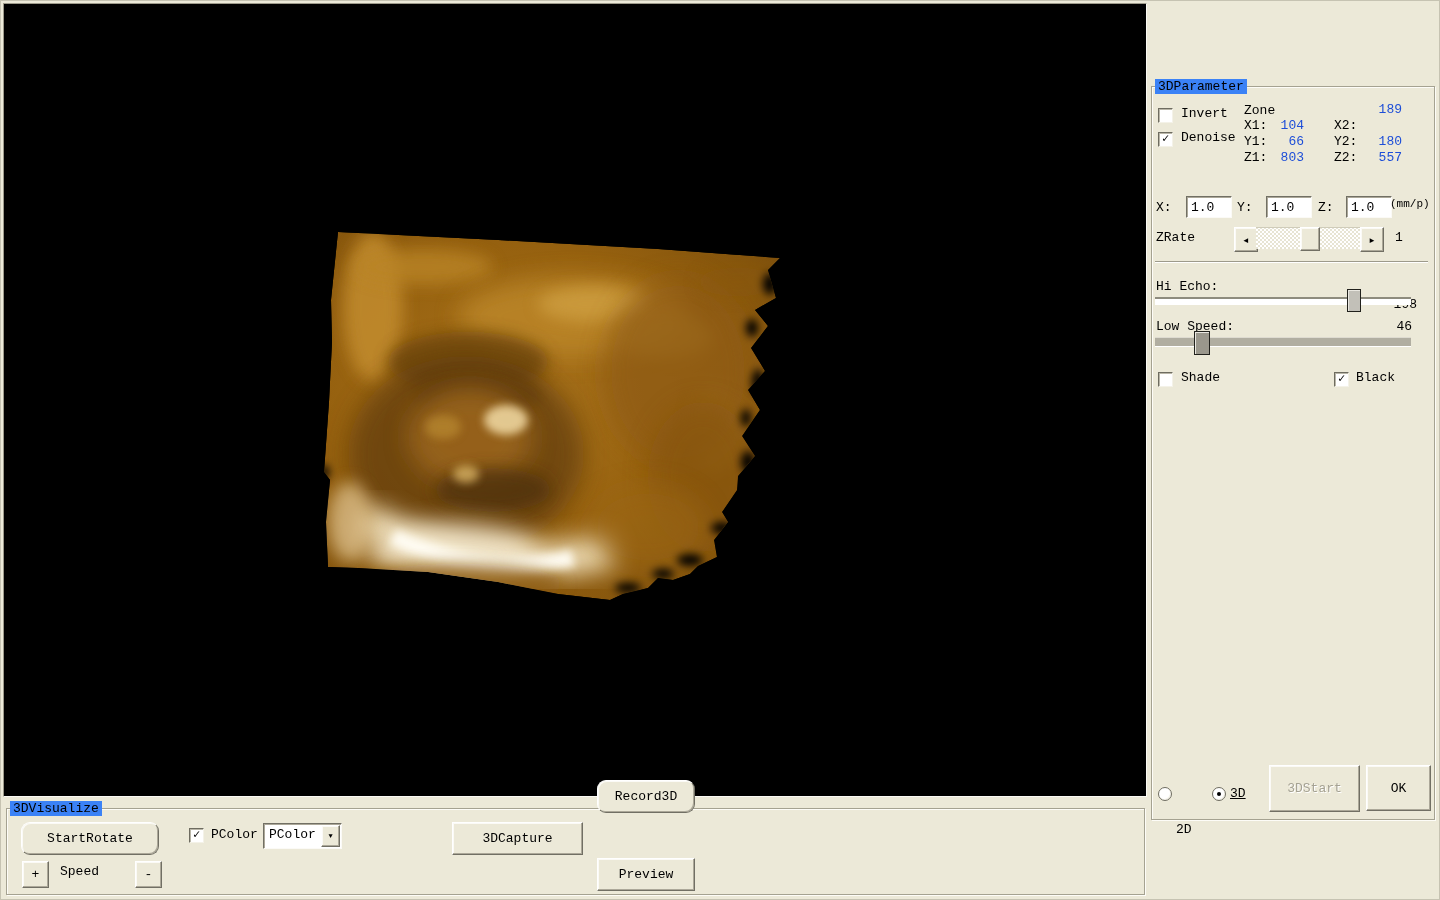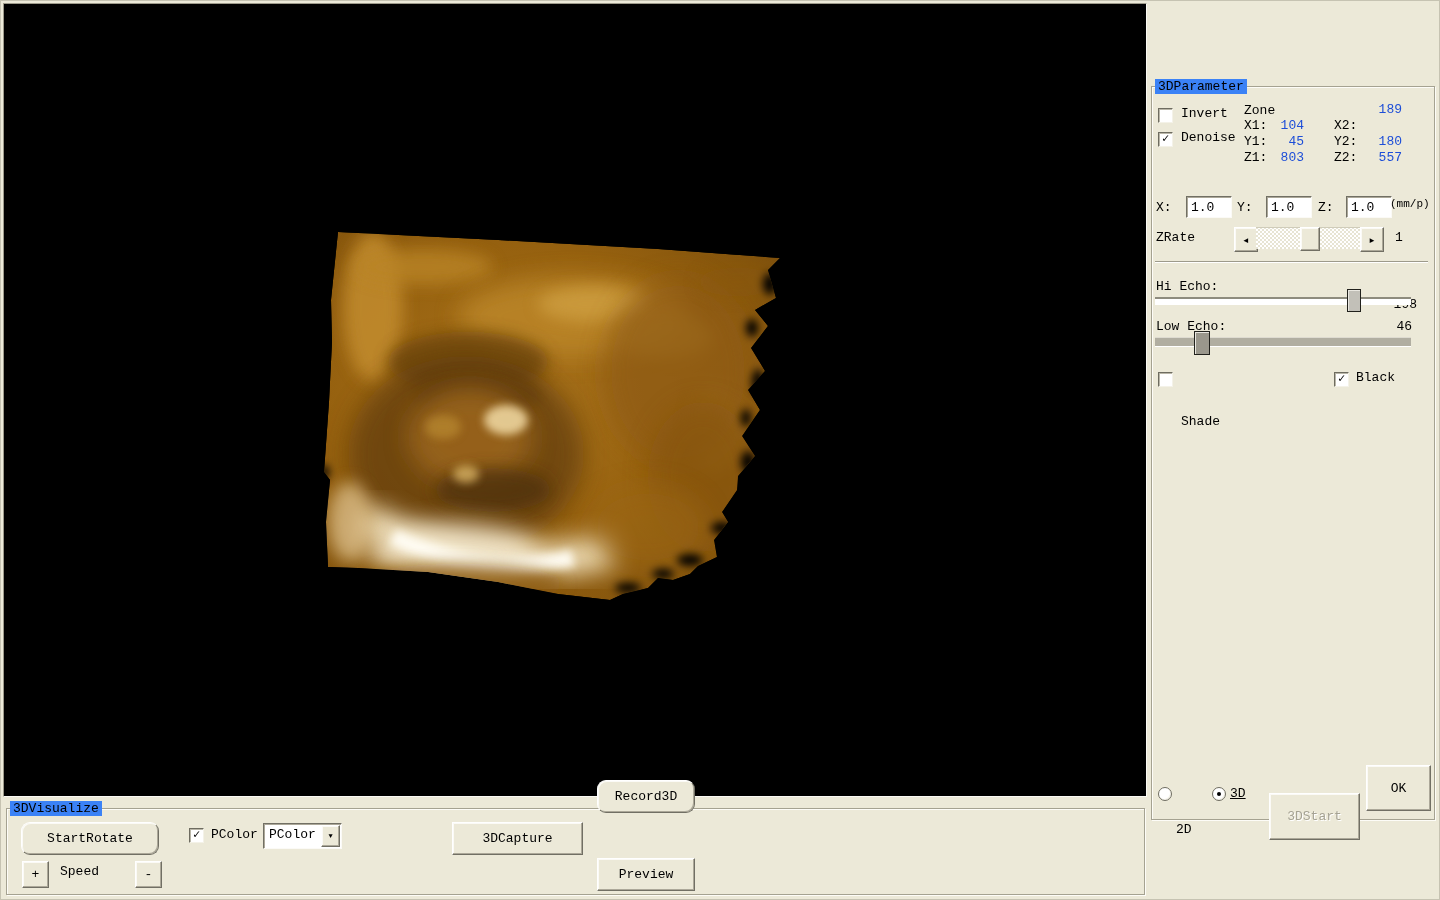--- a/index.html
+++ b/index.html
@@ -20,21 +20,21 @@
     box-shadow:1px 1px 0 #fdfcf7, inset 1px 1px 0 #fdfcf7;
   }
   .group-label{position:absolute;background:#3b82f6;padding:0 3px;line-height:15px;}
   
   .btn{
     position:absolute;display:flex;align-items:center;justify-content:center;
     background:#ece9d8;border:1px solid;border-color:#ffffff #716f64 #716f64 #ffffff;
     box-shadow:inset -1px -1px 0 #aca899, inset 1px 1px 0 #fbfaf6;
     font-family:inherit;font-size:13px;cursor:default;user-select:none;
   }
-  .btn.disabled{color:#a5a293;text-shadow:1px 1px 0 #ffffff;margin-top:28px;}
+  .btn.disabled{color:#a5a293;text-shadow:1px 1px 0 #ffffff;}
   
   .cb{
     position:absolute;width:13px;height:13px;background:#fff;
     border:1px solid;border-color:#6e6c60 #f4f2e8 #f4f2e8 #6e6c60;
     box-shadow:inset 1px 1px 0 #b9b6a8;
     display:flex;align-items:center;justify-content:center;
   }
   .cb .check{font-size:12px;line-height:10px;font-weight:bold;margin-top:-1px;}
   
   .radio{
@@ -167,21 +167,21 @@
     <span class="check">✓</span>
   </span>
   <span class="lbl" style="left:1181px;top:130px;">Denoise</span>
 
   <span class="lbl" style="left:1244px;top:103px;">Zone</span>
   <span class="lbl" style="left:1244px;top:118px;">X1:</span>
   <span class="lbl blue val-right" style="left:1272px;top:118px;width:32px;">104</span>
   <span class="lbl" style="left:1334px;top:118px;">X2:</span>
   <span class="lbl blue val-right" style="left:1370px;top:102px;width:32px;">189</span>
   <span class="lbl" style="left:1244px;top:134px;">Y1:</span>
-  <span class="lbl blue val-right" style="left:1272px;top:134px;width:32px;">45</span>
+  <span class="lbl blue val-right" style="left:1272px;top:134px;width:32px;">66</span>
   <span class="lbl" style="left:1334px;top:134px;">Y2:</span>
   <span class="lbl blue val-right" style="left:1370px;top:134px;width:32px;">180</span>
   <span class="lbl" style="left:1244px;top:150px;">Z1:</span>
   <span class="lbl blue val-right" style="left:1272px;top:150px;width:32px;">803</span>
   <span class="lbl" style="left:1334px;top:150px;">Z2:</span>
   <span class="lbl blue val-right" style="left:1370px;top:150px;width:32px;">557</span>
 
   <span class="lbl" style="left:1156px;top:200px;">X:</span>
   <input class="field" style="left: 1186px; top: 196px; width: 40px; height: 20px;" value="1.0">
   <span class="lbl" style="left:1237px;top:200px;">Y:</span>
@@ -201,27 +201,27 @@
   </div>
   <span class="lbl" style="left:1395px;top:230px;">1</span>
 
   <div class="etched-h" style="left:1155px;top:261px;width:273px;"></div>
 
   <span class="lbl" style="left:1156px;top:279px;">Hi Echo:</span>
   <span class="lbl val-right" style="left:1370px;top:297px;width:47px;">198</span>
   <div class="hi-track"></div>
   <div class="sl-thumb" style="left:1347px;top:289px;width:12px;height:21px;"></div>
 
-  <span class="lbl" style="left:1156px;top:319px;">Low Echo:</span>
+  <span class="lbl" style="left:1156px;top:319px;">Low Speed:</span>
   <span class="lbl val-right" style="left:1370px;top:319px;width:42px;">46</span>
   <div class="low-track"></div>
   <div class="sl-thumb" style="left:1194px;top:331px;width:14px;height:22px;background:#9a978c;"></div>
 
   <span class="cb" style="left:1158px;top:372px;"></span>
-  <span class="lbl" style="left:1181px;top:370px;margin-top:44px;">Shade</span>
+  <span class="lbl" style="left:1181px;top:370px;">Shade</span>
   <span class="cb" style="left:1334px;top:372px;">
     <span class="check">✓</span>
   </span>
   <span class="lbl" style="left:1356px;top:370px;">Black</span>
 
   <span class="radio" style="left:1158px;top:787px;"></span>
   <span class="lbl" style="left:1176px;top:786px;margin-top:36px;">2D</span>
   <span class="radio" style="left:1212px;top:787px;">
     <span class="dot"></span>
   </span>

